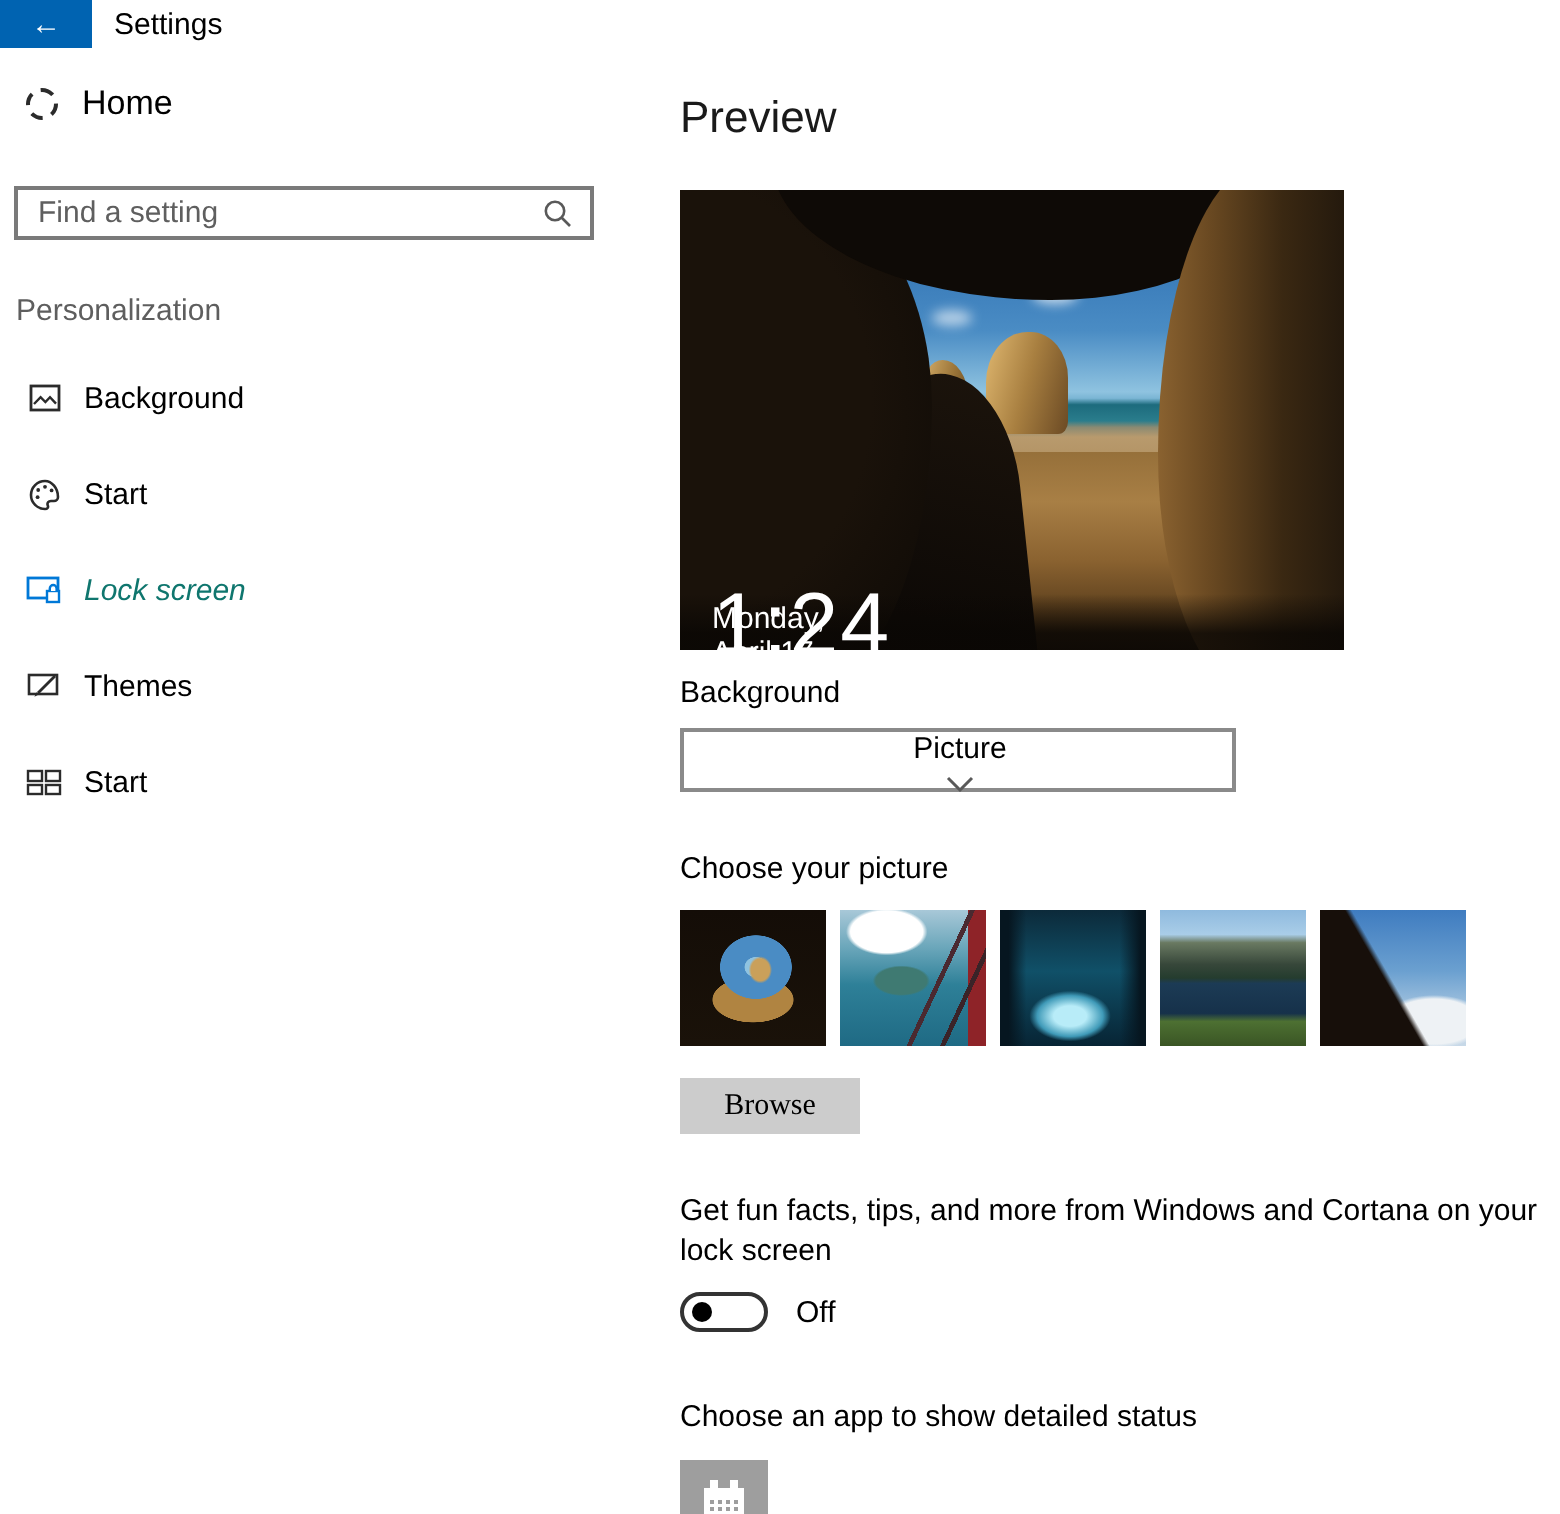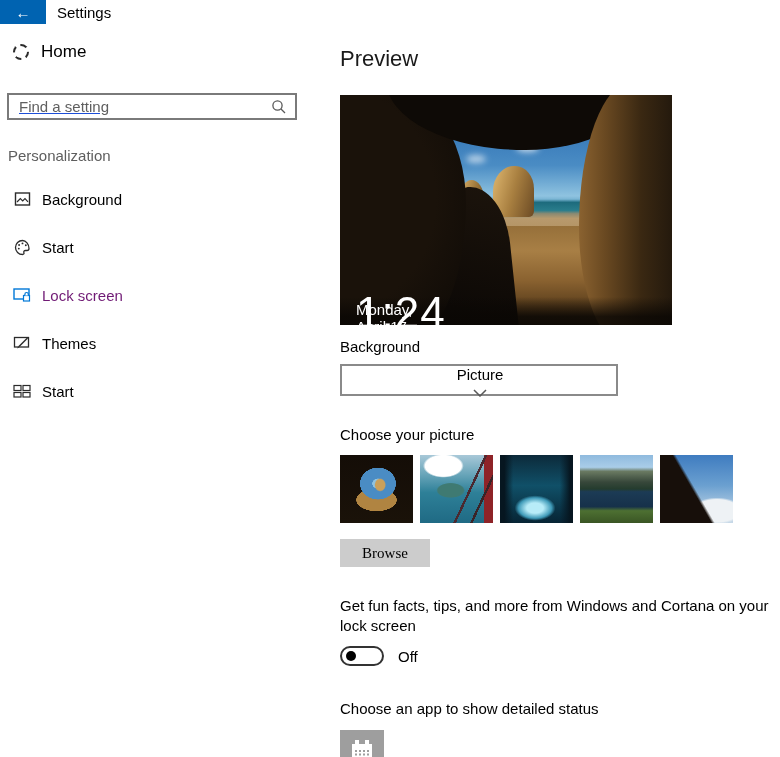--- a/index.html
+++ b/index.html
@@ -11,28 +11,28 @@
   .back-btn{position:absolute;left:0;top:0;width:46px;height:24px;background:#0063b1;
     color:#fff;display:flex;align-items:center;justify-content:center;font-size:15px;cursor:pointer;}
   .app-title{position:absolute;left:57px;top:4px;font-size:15px;}
 
   
   .home-row{position:absolute;left:13px;top:40px;height:24px;display:flex;align-items:center;gap:12px;font-size:17px;}
   .gear{width:16px;height:16px;border:2px dashed #2b2b2b;border-radius:50%;box-sizing:border-box;}
   .search-box{position:absolute;left:7px;top:93px;width:290px;height:27px;border:2px solid #7a7a7a;
     box-sizing:border-box;display:flex;align-items:center;background:#fff;}
   .search-box input{border:none;outline:none;flex:1;font-size:15px;padding:0 0 0 10px;color:#1d4ed8;
-    font-family:inherit;background:transparent;text-decoration:underline;}
+    font-family:inherit;background:transparent;}
   .search-box input::placeholder{color:#5f5f5f;opacity:1;}
   .search-icon{margin-right:8px;display:flex;}
   .section-label{position:absolute;left:8px;top:147px;font-size:15px;color:#5e5e5e;}
   .nav{position:absolute;left:0;top:175px;width:320px;}
   .nav-item{height:48px;display:flex;align-items:center;padding-left:13px;gap:11px;font-size:15px;cursor:pointer;}
   .nav-icon{width:18px;height:16px;display:flex;align-items:center;justify-content:center;}
-  .nav-item.selected{color:#701a75;}
+  .nav-item.selected{color:#0f766e;font-style:italic;}
 
   
   .main-heading{position:absolute;left:340px;top:46px;font-size:22px;font-weight:300;color:#1a1a1a;}
   .field-label{position:absolute;font-size:15px;}
   #bg-label{left:340px;top:338px;}
   #choose-label{left:340px;top:426px;}
   #status-label{left:340px;top:700px;}
 
   
   .preview{position:absolute;left:340px;top:95px;width:332px;height:230px;overflow:hidden;background:#0d0a06;}

